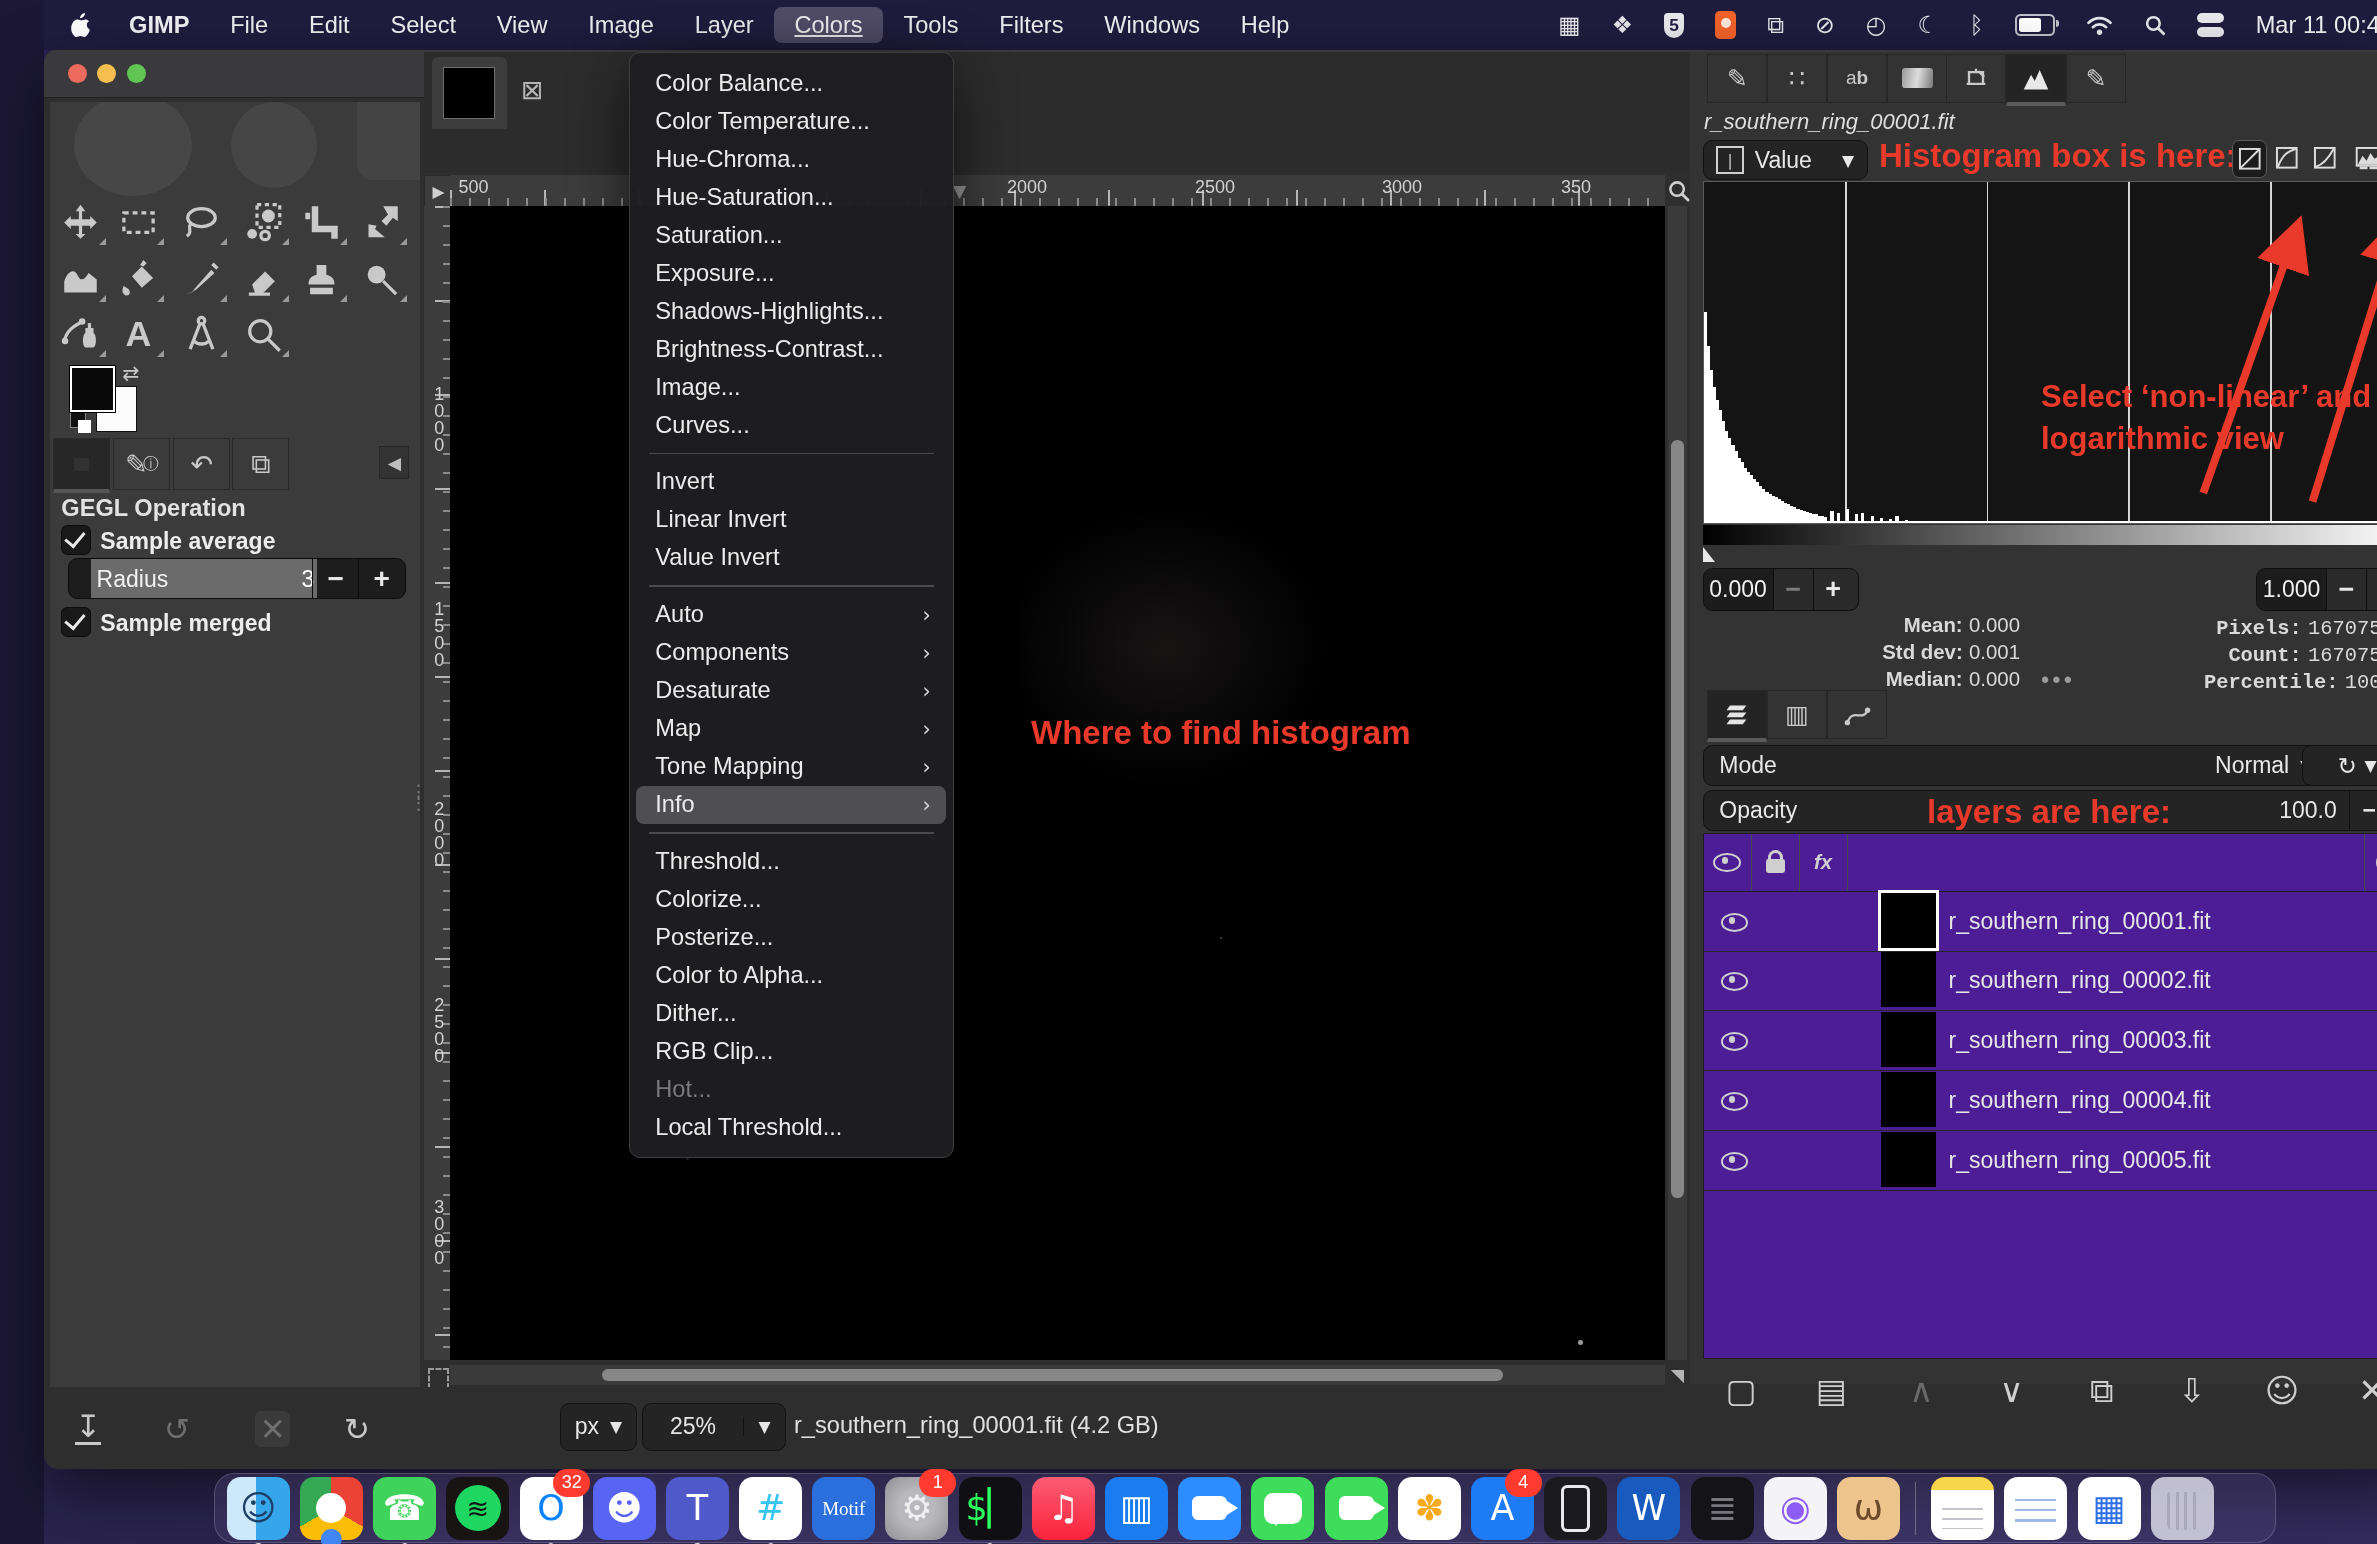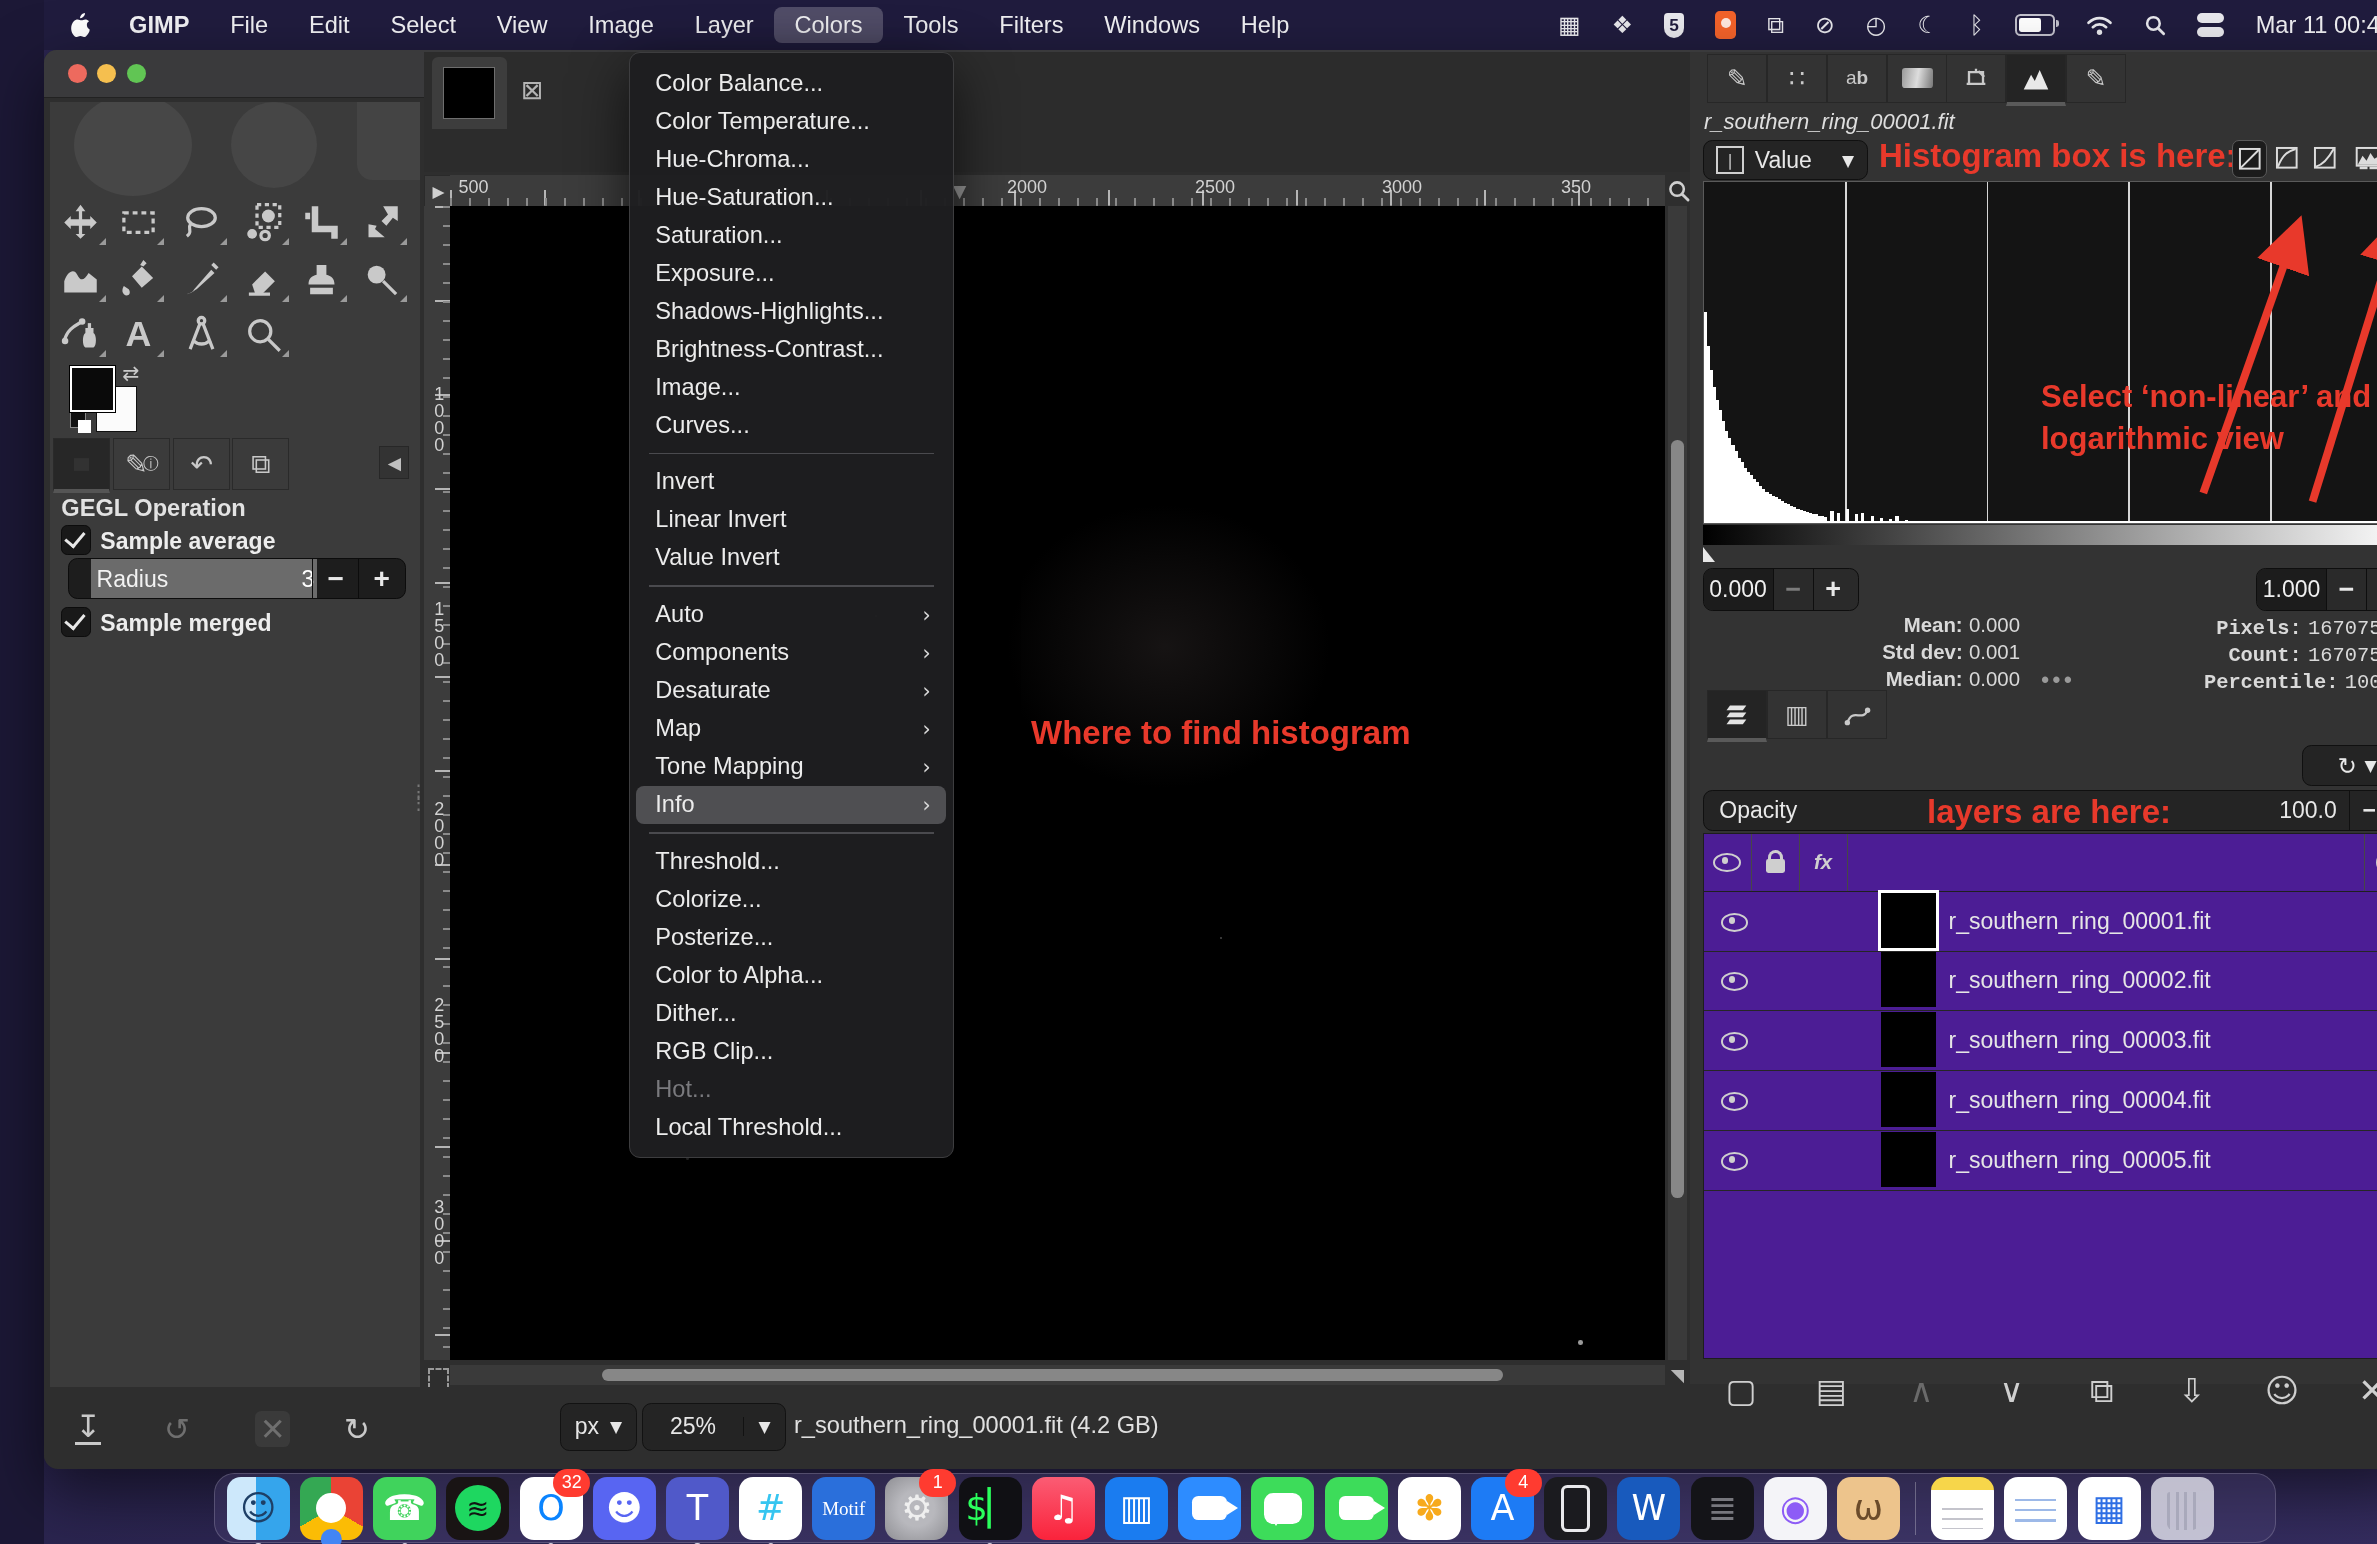--- a/index.html
+++ b/index.html
@@ -6,21 +6,21 @@
     font-family:"Liberation Sans","DejaVu Sans",sans-serif;-webkit-font-smoothing:antialiased;}
   .stage{position:relative;width:2377px;height:1544px;background:linear-gradient(160deg,#2b2550 0%,#241f45 40%,#342c5e 100%);margin-left:44px;}
   .abs{position:absolute;}
   .glyph{font-family:"DejaVu Sans",sans-serif;}
 
   
   .menubar{position:absolute;left:0;top:0;width:2377px;height:50px;background:#201c3e;display:flex;align-items:center;color:#f1f1f4;font-size:23.6px;}
   .mb-left{display:flex;align-items:center;gap:6.3px;padding-left:27px;}
   .mb-item{padding:4.7px 20.4px;border-radius:7.9px;white-space:nowrap;}
   .mb-item.bold{font-weight:700;}
-  .mb-item.active{background:rgba(255,255,255,.22);}
+  .mb-item.active{background:rgba(255,255,255,.22);text-decoration:underline;}
   .mb-right{margin-left:auto;display:flex;align-items:center;gap:31px;padding-right:28px;}
   .mb-right .ic{color:#e8e8ec;font-size:23.6px;display:flex;align-items:center;justify-content:center;}
   .shield{width:20.4px;height:25px;background:#e9e9ee;color:#201c3e;border-radius:3.9px 3.9px 10.2px 10.2px;font-size:17.3px;font-weight:700;display:flex;align-items:center;justify-content:center;}
   .orangeapp{width:21px;height:28px;background:#f4632a;border-radius:4.7px;position:relative;}
   .orangeapp::after{content:'';position:absolute;left:5.5px;top:7px;width:10.2px;height:10.2px;border-radius:50%;background:#ffe9df;}
   .batt{width:36px;height:18px;border:2.4px solid rgba(235,235,240,.8);border-radius:5.5px;position:relative;}
   .batt::before{content:'';position:absolute;right:-6.3px;top:3.9px;width:3.1px;height:7px;background:rgba(235,235,240,.8);border-radius:0 2.4px 2.4px 0;}
   .batt::after{content:'';position:absolute;left:2.4px;top:2.4px;bottom:2.4px;width:62%;background:#fff;border-radius:2.4px;}
   .cc{width:28px;height:25px;position:relative;}
   .cc::before,.cc::after{content:'';position:absolute;left:0;width:27px;height:10.2px;border-radius:5.5px;background:#e9e9ee;}
@@ -640,20 +640,27 @@
     <div class="rtab glyph" style="left:77px;top:638px;">▥</div>
     <div class="rtab" style="left:137px;top:638px;">
         <svg width="27" height="23.6" viewBox="0 0 24 20">
           <path d="M3 17C8 3 16 17 21 6" stroke="#c9c9c9" stroke-width="2" fill="none"></path>
           <circle cx="3" cy="17" r="2.4" fill="#c9c9c9"></circle>
           <circle cx="21" cy="6" r="2.4" fill="#c9c9c9"></circle>
         </svg>
       </div>
     <div class="colbtn glyph" style="left:690px;top:643px;">◀</div>
 
+    <div class="modeRow" style="left:12.6px;top:693px;width:593px;height:39px;padding:0 15.7px;">
+      <span>Mode</span>
+      <span style="margin-left:auto;display:flex;align-items:center;gap:11px;">
+        <span>Normal</span>
+        <span class="glyph" style="font-size:15.7px;">▼</span>
+      </span>
+    </div>
     <div class="modeRow" style="left:612px;top:693px;width:108px;height:39px;justify-content:center;gap:7.9px;">
       <span class="glyph">↻</span>
       <span class="glyph" style="font-size:15.7px;">▼</span>
     </div>
     <div class="modeRow" style="left:12.6px;top:738px;width:708px;height:39px;padding:0 0 0 15.7px;">
       <span>Opacity</span>
       <span style="margin-left:auto;display:flex;align-items:center;height:100%;">
         <span style="margin-right:12.6px;">100.0</span>
         <span class="spin-b" style="width:38px;height:100%;border-left:1.6px solid #101010;display:flex;align-items:center;justify-content:center;font-weight:700;">−</span>
         <span class="spin-b" style="width:38px;height:100%;border-left:1.6px solid #101010;display:flex;align-items:center;justify-content:center;font-weight:700;color:#7c7c7c;">+</span>

